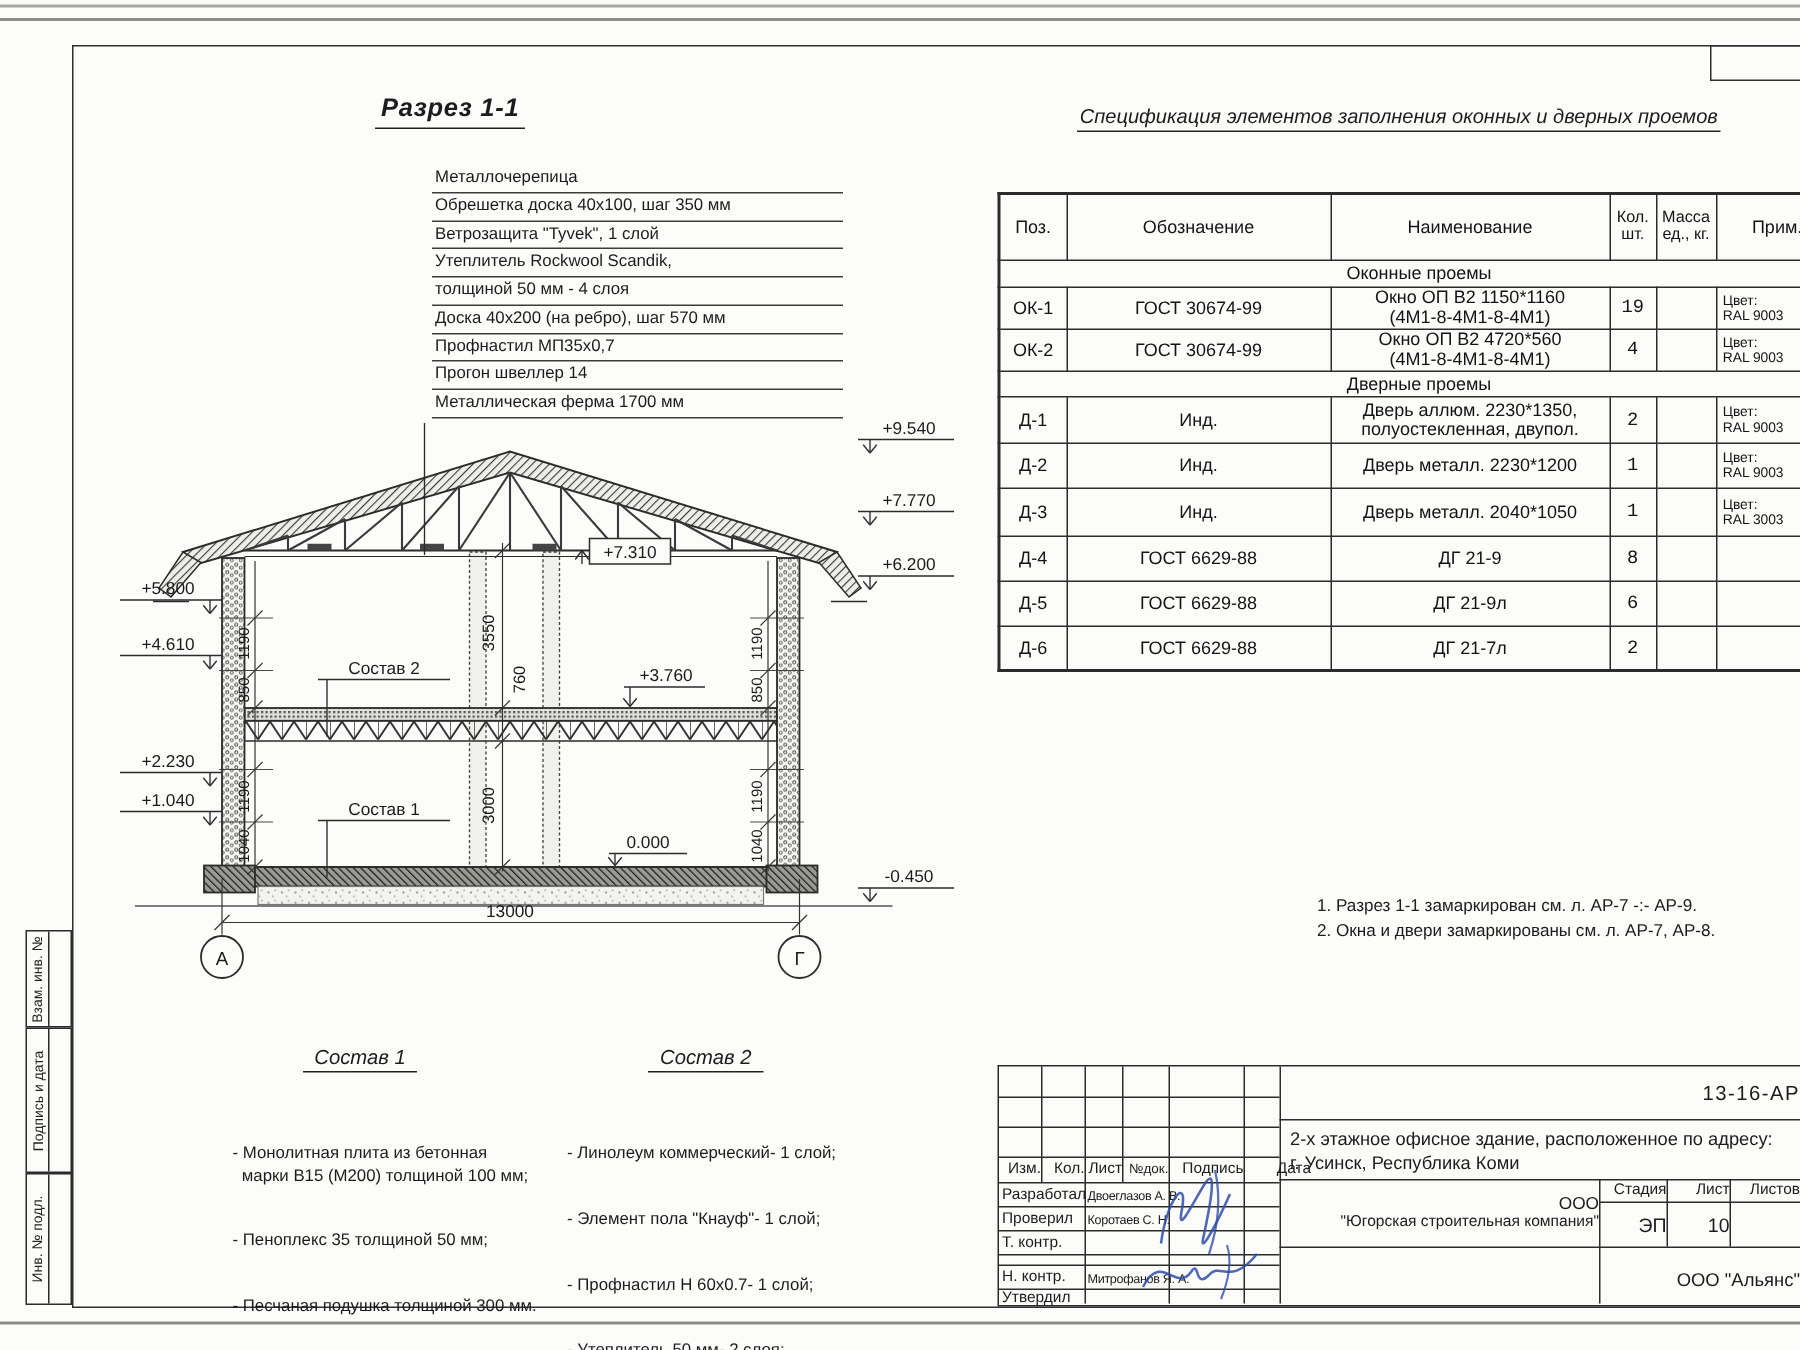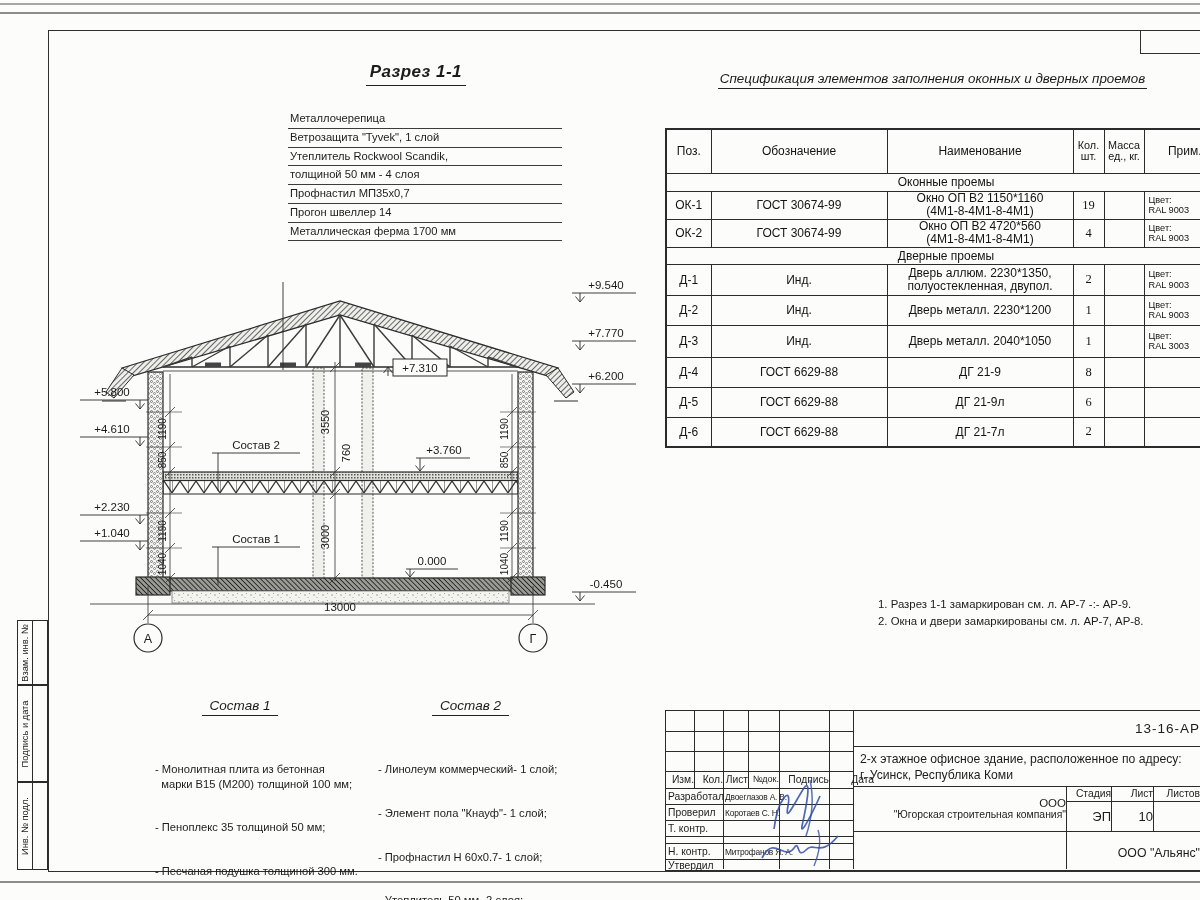--- a/index.html
+++ b/index.html
@@ -27,21 +27,21 @@
   .comp-item{display:flex;justify-content:flex-start;white-space:nowrap;}
   
   table.spec{position:absolute;left:665px;top:128px;width:560px;border-collapse:collapse;table-layout:fixed;
              font-size:12px;color:#141414;border:2px solid #2b2b2b;}
   table.spec td{border:1px solid #2b2b2b;border-left-width:1.5px;border-right-width:1.5px;
                 padding:0 3px;text-align:center;overflow:hidden;vertical-align:middle;}
   table.spec tr.hd td{border-bottom-width:1.6px;}
   table.spec td.pre{white-space:pre-line;line-height:1.08;}
   table.spec td.small{font-size:10.8px;padding:0 1px;}
   table.spec td.note{font-size:9.2px;text-align:left;line-height:1.12;padding-left:4px;}
-  table.spec td.qty{font-family:Liberation Serif, serif;font-size:12.5px;}
+  table.spec td.qty{font-family:Liberation Mono, monospace;font-size:12.5px;}
   
   .notes{position:absolute;left:878px;top:596px;font-size:11.4px;line-height:1.5;}
   
   .tblock{position:absolute;left:665px;top:710px;width:537px;height:161px;border:1.8px solid #2b2b2b;box-sizing:border-box;}
   .tblock .hl,.tblock .vl{position:absolute;background:#2b2b2b;}
   .tblock .hl{height:1.2px;}
   .tblock .vl{width:1.2px;}
   .tblock .txt{position:absolute;font-size:10.3px;line-height:1.05;}
   .tblock .ctr{text-align:right;}
   .tblock .nm{font-size:8.4px;letter-spacing:-0.2px;}
@@ -72,29 +72,31 @@
         <span>Подпись и дата</span>
       </div>
   </div>
   <div class="vbox" style="top:782px;height:88px;">
     <div class="divider"></div>
       <div class="vlabel">
         <span>Инв. № подл.</span>
       </div>
   </div>
 
-  <div class="abs" style="left:266px;top:62px;width:200px;text-align:right;">
+  <div class="abs" style="left:250px;top:62px;width:200px;text-align:left;">
     <span class="dtitle">Разрез 1-1</span>
   </div>
 
   <div class="callouts">
     <div class="co">Металлочерепица</div>
+    <div class="co">Обрешетка доска 40х100, шаг 350 мм</div>
     <div class="co">Ветрозащита "Tyvek", 1 слой</div>
     <div class="co">Утеплитель Rockwool Scandik,</div>
     <div class="co">толщиной 50 мм - 4 слоя</div>
+    <div class="co">Доска 40х200 (на ребро), шаг 570 мм</div>
     <div class="co">Профнастил МП35х0,7</div>
     <div class="co">Прогон швеллер 14</div>
     <div class="co">Металлическая ферма 1700 мм</div>
   </div>
 
   <svg class="abs" style="left:60px;top:270px;" width="600" height="400" viewBox="0 0 600 400">
     <defs>
       <pattern id="pRoof" width="4" height="4" patternUnits="userSpaceOnUse" patternTransform="rotate(45)">
         <rect width="4" height="4" fill="#eeeeea"></rect>
           <line x1="0" y1="0" x2="0" y2="4" stroke="#3a3a3a" stroke-width="1.5"></line>

